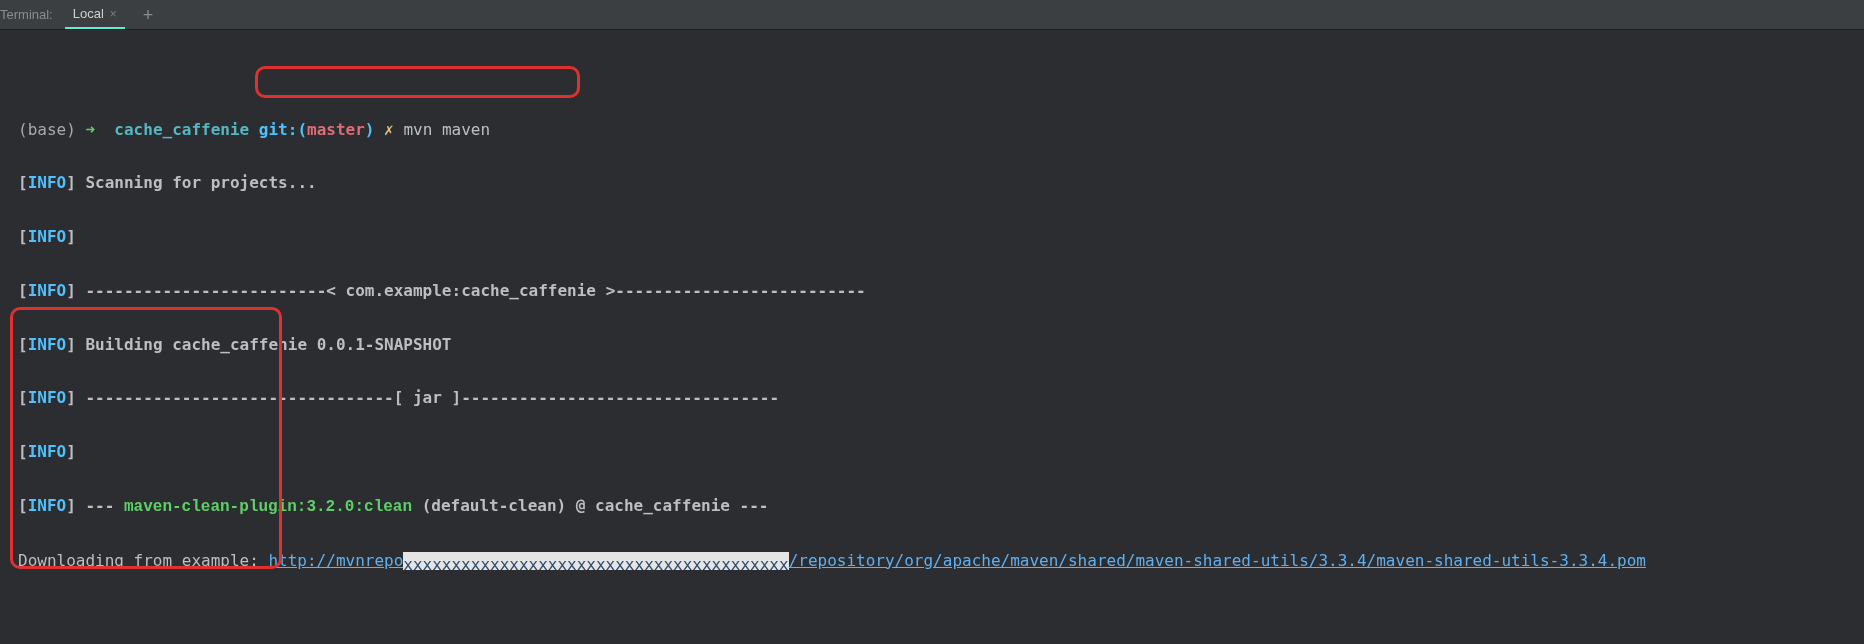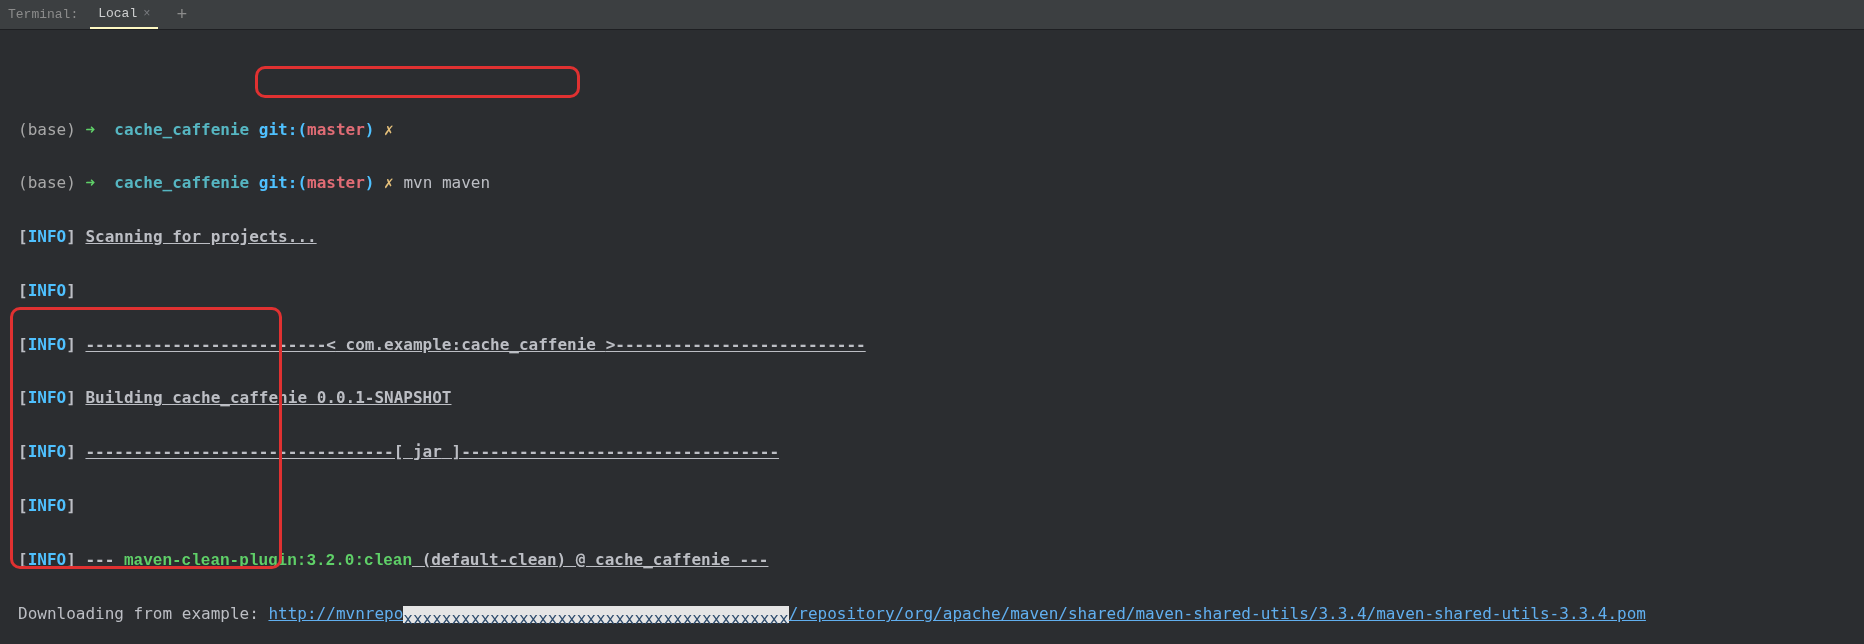--- a/index.html
+++ b/index.html
@@ -11,33 +11,33 @@
     width: 1864px;
     height: 644px;
     overflow: hidden;
   }
   .toolbar {
     display: flex;
     align-items: center;
     height: 30px;
     background: #3c3f41;
     border-bottom: 1px solid #1e1f22;
-    padding: 0 8px;
+    padding: 0 0;
     gap: 12px;
     font-size: 13px;
-    font-family: Liberation Mono, monospace;
+    font-family: Liberation Sans, sans-serif;
   }
   .toolbar-label { color: #8c8c8c; }
   .tab {
     display: flex;
     align-items: center;
     gap: 6px;
     padding: 4px 8px;
     color: #cfd0d1;
-    border-bottom: 2px solid #fef9c3;
+    border-bottom: 2px solid #5eead4;
     height: 100%;
   }
   .tab-close { color: #7a7c80; font-size: 12px; cursor: pointer; }
   .add-tab { color: #8c8c8c; font-size: 18px; cursor: pointer; padding: 0 6px; line-height: 1; }
   .terminal-body {
     padding: 6px 8px 6px 18px;
     line-height: 1.68;
     white-space: pre;
     position: relative;
   }
@@ -45,21 +45,21 @@
   .base { color: #a8a8a8; }
   .arrow { color: #5fd068; font-weight: bold; }
   .dir { color: #56b6c2; font-weight: bold; }
   .git { color: #4fc1ff; font-weight: bold; }
   .paren { color: #4fc1ff; font-weight: bold; }
   .branch { color: #e06c75; font-weight: bold; }
   .dirty { color: #e5c07b; font-weight: bold; }
   .cmd { color: #bcbec4; }
   .bracket { color: #bcbec4; font-weight: bold; }
   .info { color: #4fc1ff; font-weight: bold; }
-  .plain { color: #bcbec4; font-weight: bold; text-decoration: underline; }
+  .plain { color: #bcbec4; font-weight: bold; }
   .plugin { color: #5fd068; font-weight: bold; font-family: Liberation Mono, monospace; }
   .link { color: #61afef; text-decoration: underline; text-align: center; }
   .obscured { background: #e5e5e5; color: #2e4c6d; display: inline-block; height: 1.1em; vertical-align: text-bottom; }
   .red-box1 {
     position: absolute;
     border: 3px solid #e03131;
     border-radius: 10px;
     pointer-events: none;
   }
   .rb-cmd { left: 255px; top: 36px; width: 325px; height: 32px; }
@@ -73,21 +73,20 @@
   <div class="tab">
     <span>Local</span>
     <span class="tab-close">×</span>
   </div>
   <span class="add-tab">+</span>
 </div>
 
 <div class="terminal-body">
 <div class="red-box1 rb-cmd"></div>
 <div class="red-box1 rb-dl"></div>
-<span class="line"><span class="base">(base)</span> <span class="arrow">➜</span>  <span class="dir">cache_caffenie</span> <span class="git">git:</span><span class="paren">(</span><span class="branch">master</span><span class="paren">)</span> <span class="dirty">✗</span></span>
 <span class="line"><span class="base">(base)</span> <span class="arrow">➜</span>  <span class="dir">cache_caffenie</span> <span class="git">git:</span><span class="paren">(</span><span class="branch">master</span><span class="paren">)</span> <span class="dirty">✗</span> <span class="cmd">mvn maven</span></span>
 <span class="line"><span class="bracket">[</span><span class="info">INFO</span><span class="bracket">]</span> <span class="plain">Scanning for projects...</span></span>
 <span class="line"><span class="bracket">[</span><span class="info">INFO</span><span class="bracket">]</span></span>
 <span class="line"><span class="bracket">[</span><span class="info">INFO</span><span class="bracket">]</span> <span class="plain">-------------------------&lt;</span><span class="plain"> com.example:cache_caffenie </span><span class="plain">&gt;--------------------------</span></span>
 <span class="line"><span class="bracket">[</span><span class="info">INFO</span><span class="bracket">]</span> <span class="plain">Building cache_caffenie 0.0.1-SNAPSHOT</span></span>
 <span class="line"><span class="bracket">[</span><span class="info">INFO</span><span class="bracket">]</span> <span class="plain">--------------------------------[ </span><span class="plain">jar</span><span class="plain"> ]---------------------------------</span></span>
 <span class="line"><span class="bracket">[</span><span class="info">INFO</span><span class="bracket">]</span></span>
 <span class="line"><span class="bracket">[</span><span class="info">INFO</span><span class="bracket">]</span> <span class="plain">--- </span><span class="plugin">maven-clean-plugin:3.2.0:clean</span><span class="plain"> (default-clean) @ cache_caffenie ---</span></span>
 <span class="line"><span>Downloading from example: </span><span class="link">http://mvnrepo</span><span class="obscured">xxxxxxxxxxxxxxxxxxxxxxxxxxxxxxxxxxxxxxxx</span><span class="link">/repository/org/apache/maven/shared/maven-shared-utils/3.3.4/maven-shared-utils-3.3.4.pom</span></span>
 

